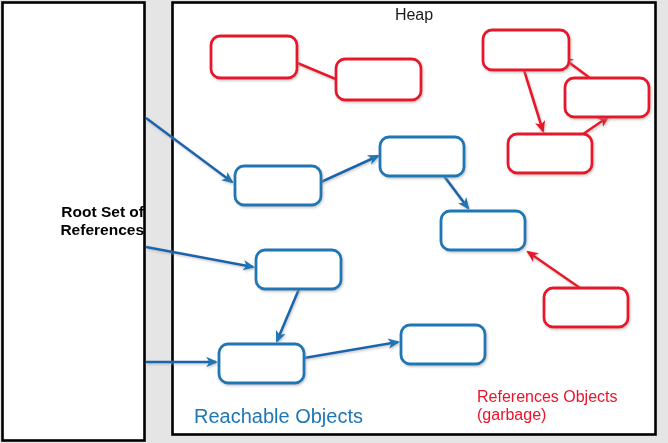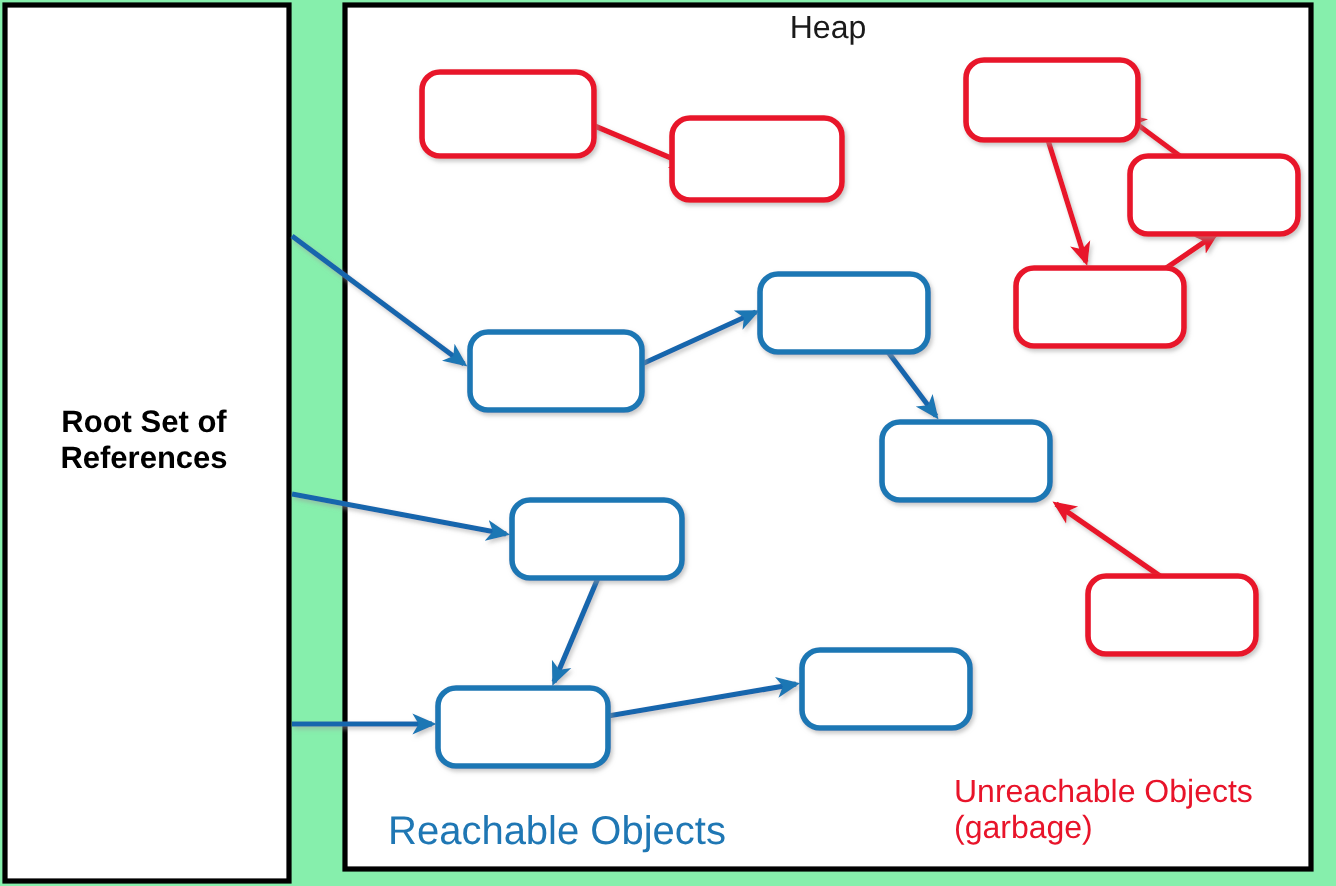--- a/index.html
+++ b/index.html
@@ -4,41 +4,41 @@
 <style>
   html, body {
     margin: 0;
     padding: 0;
     background: #ffffff;
   }
   #canvas {
     position: relative;
     width: 668px;
     height: 443px;
-    background: #86efac;
+    background: #e5e5e5;
     overflow: hidden;
     font-family: "Liberation Sans", sans-serif;
   }
   #diagram-svg {
     position: absolute;
     left: 0;
     top: 0;
     width: 668px;
     height: 443px;
   }
   .label {
     position: absolute;
     white-space: pre;
     line-height: 1.15;
   }
   #root-set-label {
     left: 0px;
     top: 203px;
     width: 144px;
-    text-align: center;
+    text-align: right;
     font-size: 15.5px;
     font-weight: bold;
     color: #000000;
   }
   #heap-label {
     left: 172px;
     top: 6px;
     width: 484px;
     text-align: center;
     font-size: 16px;
@@ -117,16 +117,16 @@
     </g>
   </svg>
 
   <div class="label" id="heap-label">Heap</div>
 
   <div class="label" id="root-set-label">Root Set of
 References</div>
 
   <div class="label" id="reachable-label">Reachable Objects</div>
 
-  <div class="label" id="unreachable-label">Unreachable Objects
+  <div class="label" id="unreachable-label">References Objects
 (garbage)</div>
 
 </div>
 
 </body></html>

